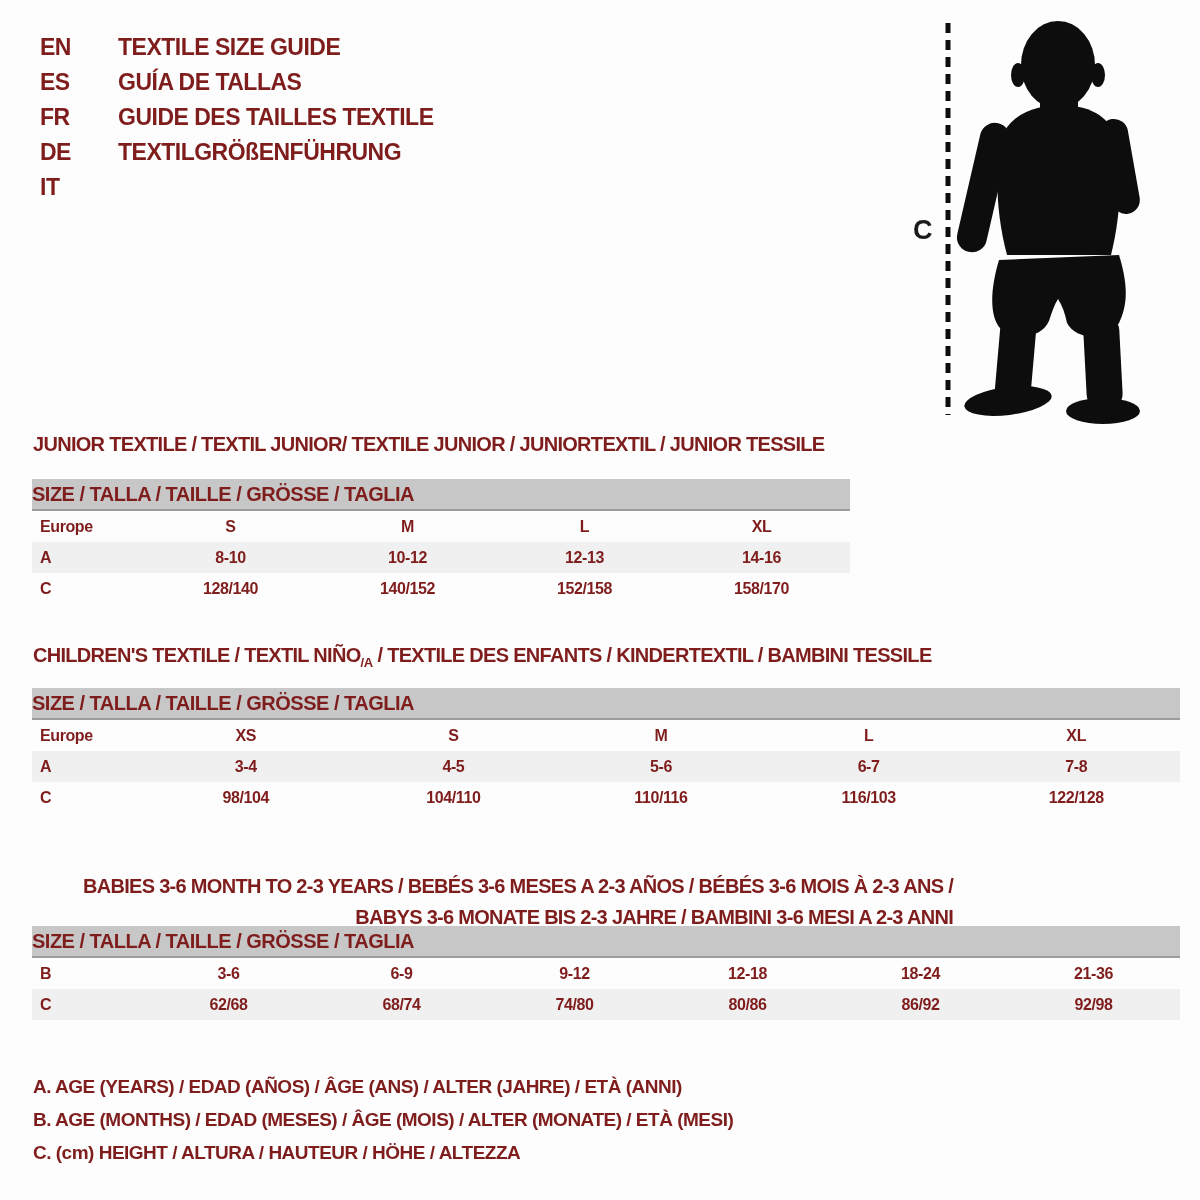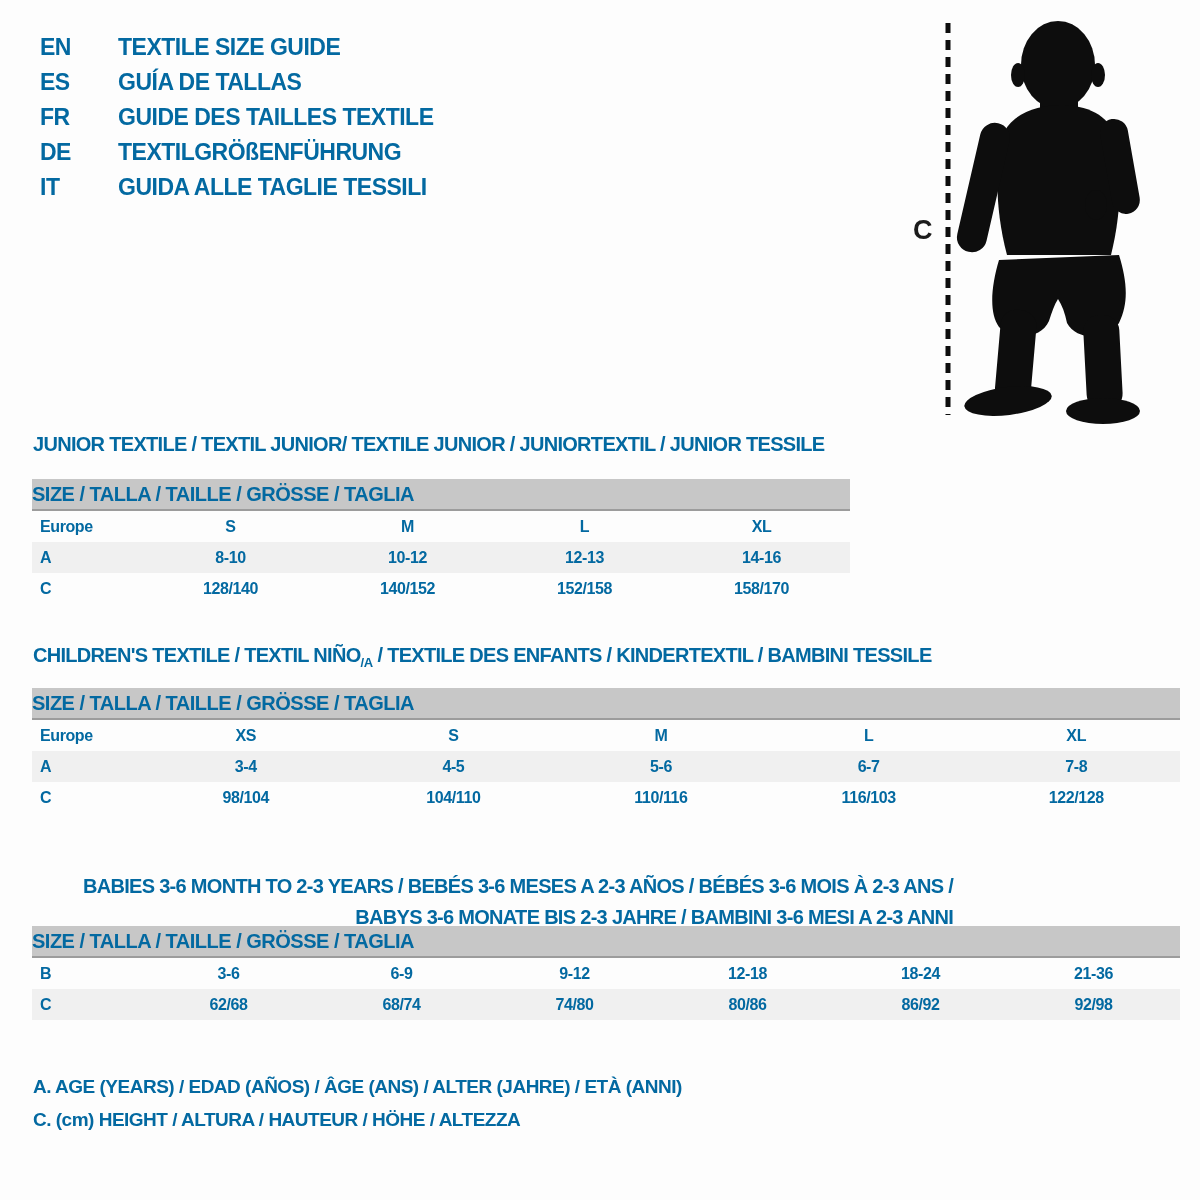--- a/index.html
+++ b/index.html
@@ -4,21 +4,21 @@
 <title>TEXTILE SIZE GUIDE</title>
 <style>
   html, body { margin: 0; padding: 0; background: #ffffff; }
   .page {
     position: relative;
     width: 1200px;
     height: 1200px;
     background: #fdfdfd;
     font-family: "Liberation Sans", sans-serif;
     font-weight: bold;
-    color: #0369a1;
+    color: #7f1d1d;
     overflow: hidden;
     text-decoration: underline;
   }
 
   
   .lang-list { position: absolute; top: 30px; left: 40px; }
   .lang-row {
     display: grid;
     grid-template-columns: 78px auto;
     height: 35px;
@@ -96,21 +96,20 @@
     <div class="lang-row">
       <span>FR</span>
       <span>GUIDE DES TAILLES TEXTILE</span>
     </div>
     <div class="lang-row">
       <span>DE</span>
       <span>TEXTILGRÖßENFÜHRUNG</span>
     </div>
     <div class="lang-row">
       <span>IT</span>
-      <span>GUIDA ALLE TAGLIE TESSILI</span>
     </div>
   </div>
 
   <svg class="figure" viewBox="0 0 265 412">
     <text x="18" y="224" font-family="Liberation Sans, sans-serif" font-weight="bold" font-size="27" fill="#1b1b1b">C</text>
     <line x1="53" y1="8" x2="53" y2="400" stroke="#0d0d0d" stroke-width="5" stroke-dasharray="10 7"></line>
     <g fill="#0d0d0d">
 
       <ellipse cx="163" cy="50" rx="37" ry="44"></ellipse>
       <ellipse cx="123" cy="60" rx="7" ry="12"></ellipse>
@@ -221,16 +220,17 @@
       <span class="tcell">68/74</span>
       <span class="tcell">74/80</span>
       <span class="tcell">80/86</span>
       <span class="tcell">86/92</span>
       <span class="tcell">92/98</span>
     </div>
   </div>
 
   <div class="legend">
     <div>A. AGE (YEARS) / EDAD (AÑOS) / ÂGE (ANS) / ALTER (JAHRE) / ETÀ (ANNI)</div>
+    <div>B. AGE (MONTHS) / EDAD (MESES) / ÂGE (MOIS) / ALTER (MONATE) / ETÀ (MESI)</div>
     <div>C. (cm) HEIGHT / ALTURA / HAUTEUR / HÖHE / ALTEZZA</div>
   </div>
 
 </div>
 
 </body></html>

